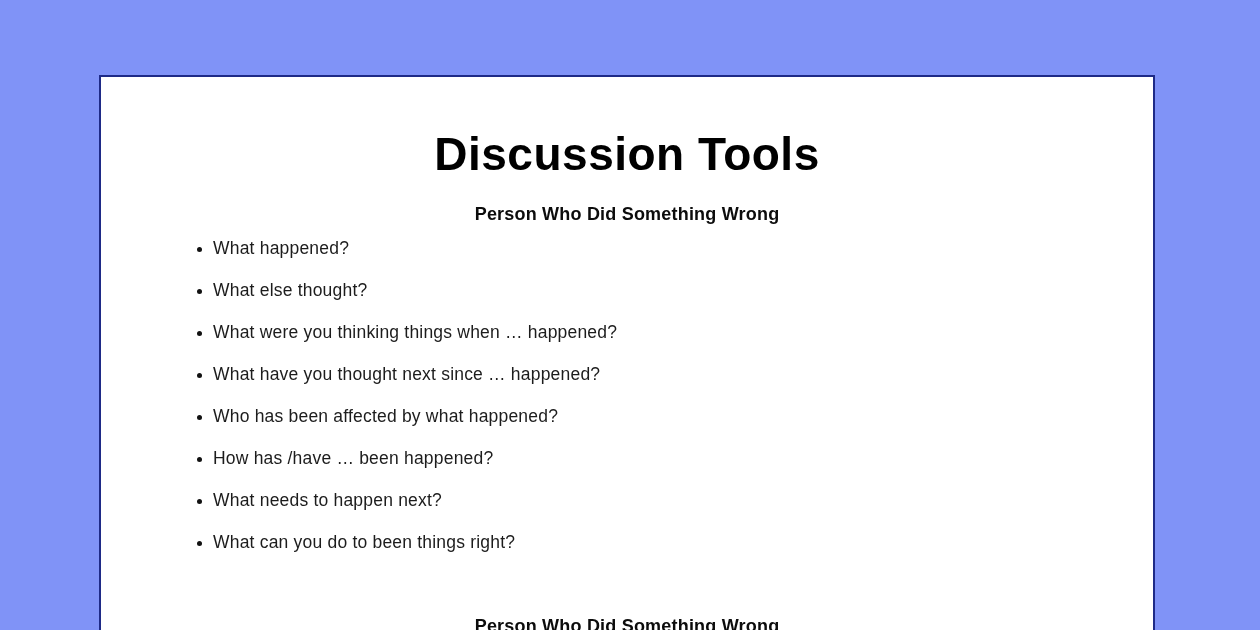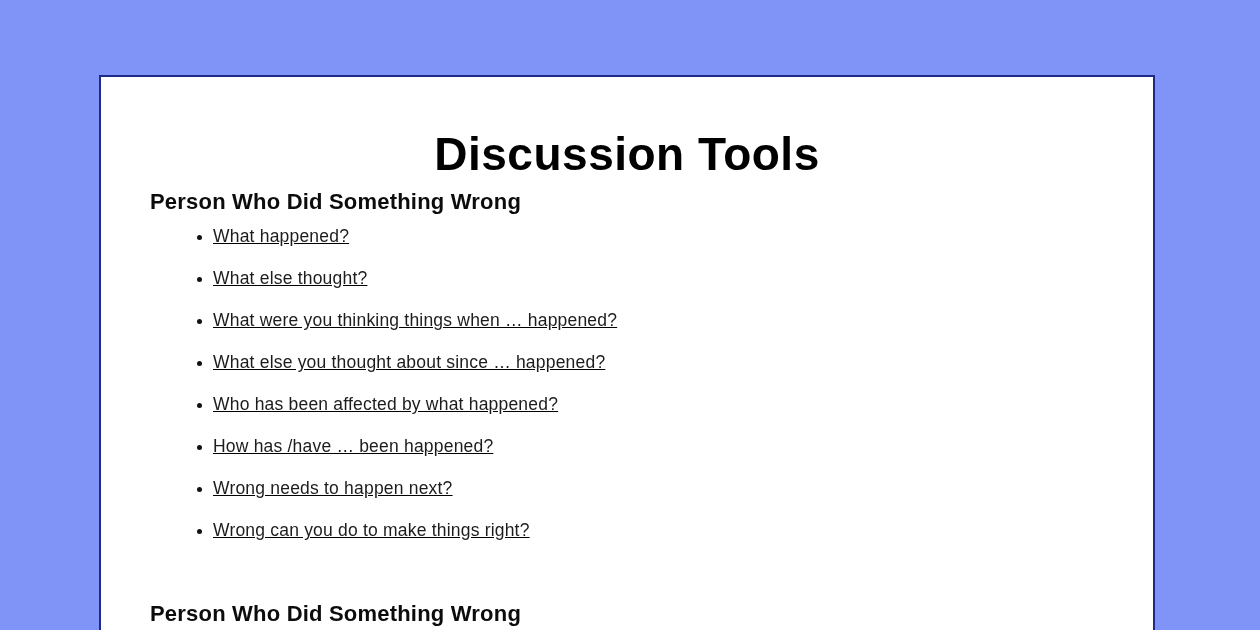--- a/index.html
+++ b/index.html
@@ -30,35 +30,35 @@
   .title {
     text-align: center;
     font-size: 46px;
     font-weight: 800;
     letter-spacing: 0.5px;
     color: #000000;
     margin: 50px 0 0 0;
     line-height: 1.2;
   }
   section h2 {
-    font-size: 22px;
+    font-size: 18px;
     font-weight: 700;
     color: #0c0c0c;
-    margin: 9px 0 0 0;
+    margin: 21px 0 0 0;
     line-height: 22px;
     letter-spacing: 0.2px;
+    text-align: center;
   }
   section + section h2 {
     margin-top: 62px;
   }
   section ul {
     margin: 12px 0 0 0;
     padding-left: 63px;
     list-style: disc;
-    text-decoration: underline;
   }
   section li {
     font-size: 17.5px;
     color: #1c1c1c;
     line-height: 22px;
     margin-bottom: 20px;
     letter-spacing: 0.2px;
   }
   section li::marker {
     color: #111111;
@@ -71,25 +71,25 @@
 <div class="bg">
   <div class="page">
     <h1 class="title">Discussion Tools</h1>
     <div id="sections">
         <section>
           <h2>Person Who Did Something Wrong</h2>
           <ul>
             <li>What happened?</li>
             <li>What else thought?</li>
             <li>What were you thinking things when … happened?</li>
-            <li>What else you thought about since … happened?</li>
+            <li>What have you thought next since … happened?</li>
             <li>Who has been affected by what happened?</li>
             <li>How has /have … been happened?</li>
-            <li>Wrong needs to happen next?</li>
-            <li>Wrong can you do to make things right?</li>
+            <li>What needs to happen next?</li>
+            <li>What can you do to been things right?</li>
           </ul>
         </section>
         <section>
           <h2>Person Who Did Something Wrong</h2>
         </section>
       </div>
   </div>
 </div>
 
 </body></html>

